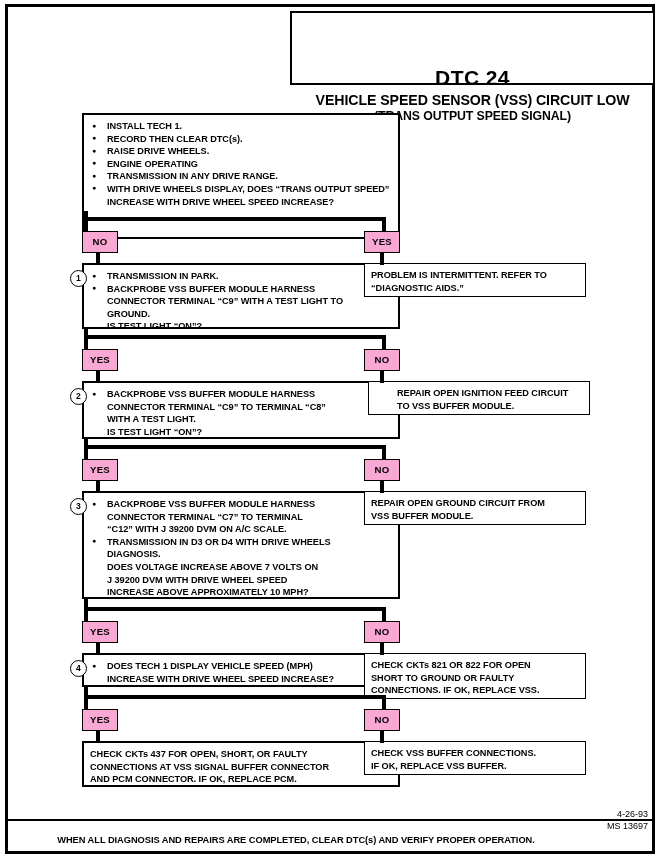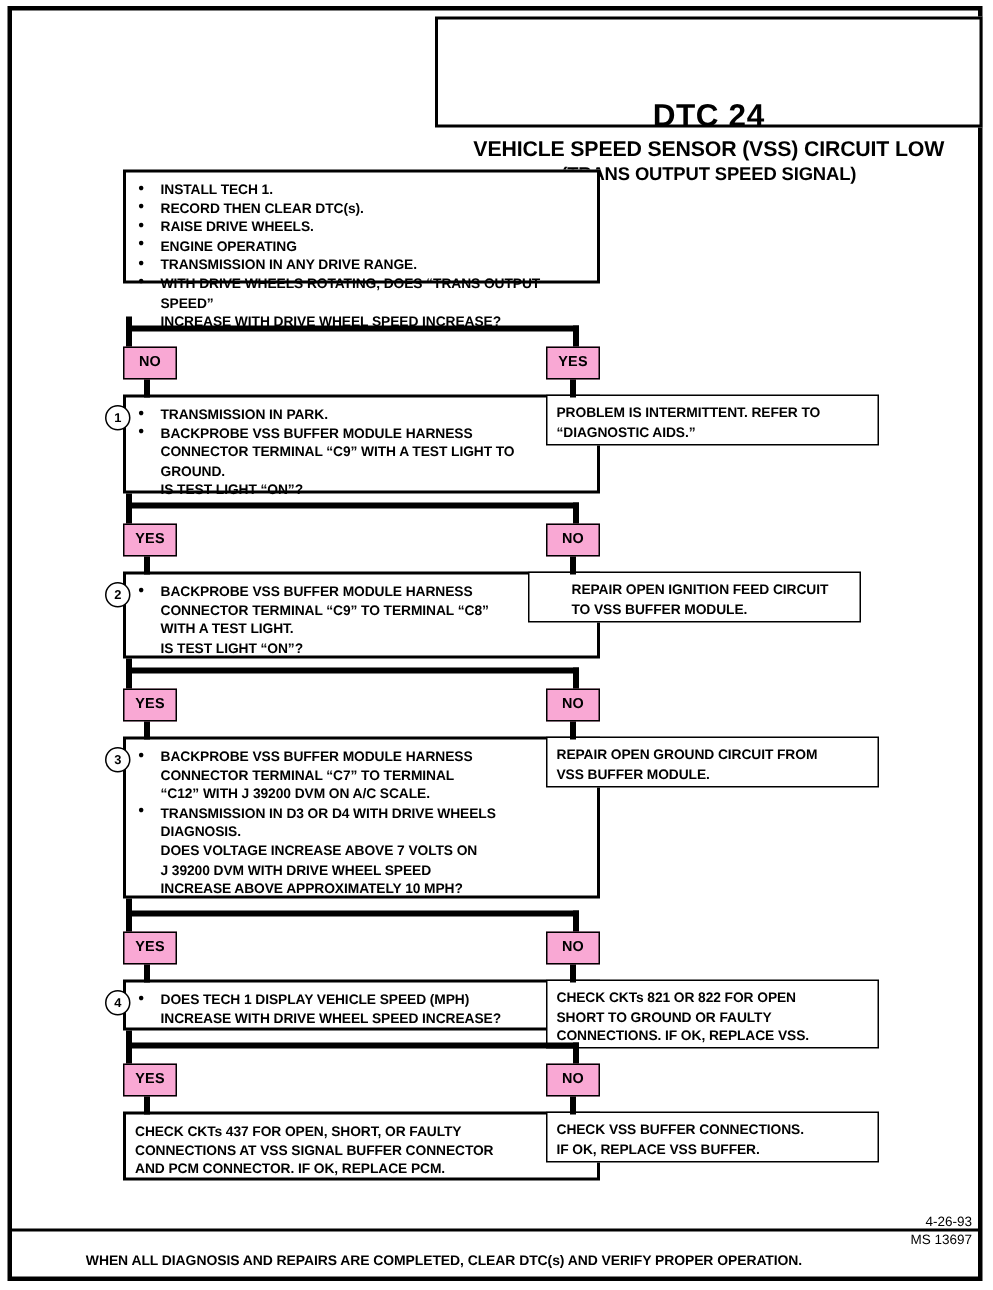--- a/index.html
+++ b/index.html
@@ -177,28 +177,28 @@
 <body>
 
 <div id="page">
 
   <div id="title-box">
     <div id="title-dtc">DTC 24</div>
     <div id="title-main">VEHICLE SPEED SENSOR (VSS) CIRCUIT LOW</div>
     <div id="title-sub">(TRANS OUTPUT SPEED SIGNAL)</div>
   </div>
 
-  <div class="box thick" id="start-box" style="left:74px; top:106px; width:318px; height:76px;">
+  <div class="box thick" id="start-box" style="left:74px; top:106px; width:318px; height:126px;">
     <ul class="bl">
       <li>INSTALL TECH 1.</li>
       <li>RECORD THEN CLEAR DTC(s).</li>
       <li>RAISE DRIVE WHEELS.</li>
       <li>ENGINE OPERATING</li>
       <li>TRANSMISSION IN ANY DRIVE RANGE.</li>
-      <li>WITH DRIVE WHEELS ROTATING, DOES “TRANS OUTPUT SPEED”</li>
+      <li>WITH DRIVE WHEELS DISPLAY, DOES “TRANS OUTPUT SPEED”</li>
       <li class="nobullet">INCREASE WITH DRIVE WHEEL SPEED INCREASE?</li>
     </ul>
   </div>
 
   <div class="vseg" style="left:76px; top:204px; height:10px;"></div>
   <div class="hbus" style="left:76px; top:210px; width:302px;"></div>
   <div class="vseg" style="left:76px; top:210px; height:16px;"></div>
   <div class="vseg" style="left:374px; top:210px; height:16px;"></div>
 
   <div class="yn" style="left:74px; top:224px;">NO</div>
@@ -231,21 +231,21 @@
   <div class="vseg" style="left:88px; top:363px; height:13px;"></div>
   <div class="vseg" style="left:372px; top:363px; height:13px;"></div>
 
   <div class="stepnum" style="left:62px; top:381px;">2</div>
   <div class="box thick" id="step2-box" style="left:74px; top:374px; width:318px; height:58px;">
     <ul class="bl">
       <li><span>BACKPROBE VSS BUFFER MODULE HARNESS</span><span class="plain-line">CONNECTOR TERMINAL “C9” TO TERMINAL “C8”</span><span class="plain-line">WITH A TEST LIGHT.</span><span class="plain-line">IS TEST LIGHT “ON”?</span></li>
     </ul>
   </div>
 
-  <div class="box" id="step2-no-box" style="left:344px; top:374px; width:222px; height:34px;padding-left:28px;">
+  <div class="box" id="step2-no-box" style="left:360px; top:374px; width:222px; height:34px;padding-left:28px;">
     <div>REPAIR OPEN IGNITION FEED CIRCUIT</div>
     <div>TO VSS BUFFER MODULE.</div>
   </div>
 
   <div class="vseg" style="left:76px; top:432px; height:10px;"></div>
   <div class="hbus" style="left:76px; top:438px; width:302px;"></div>
   <div class="vseg" style="left:76px; top:438px; height:16px;"></div>
   <div class="vseg" style="left:374px; top:438px; height:16px;"></div>
 
   <div class="yn" style="left:74px; top:452px;">YES</div>

